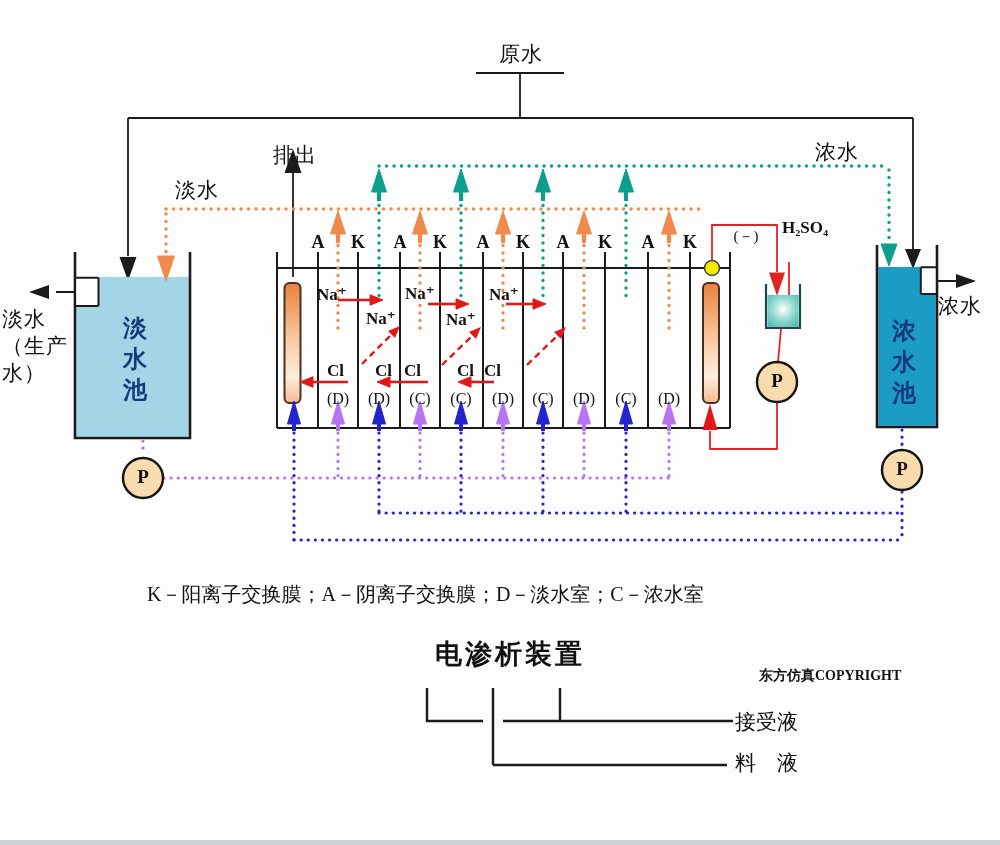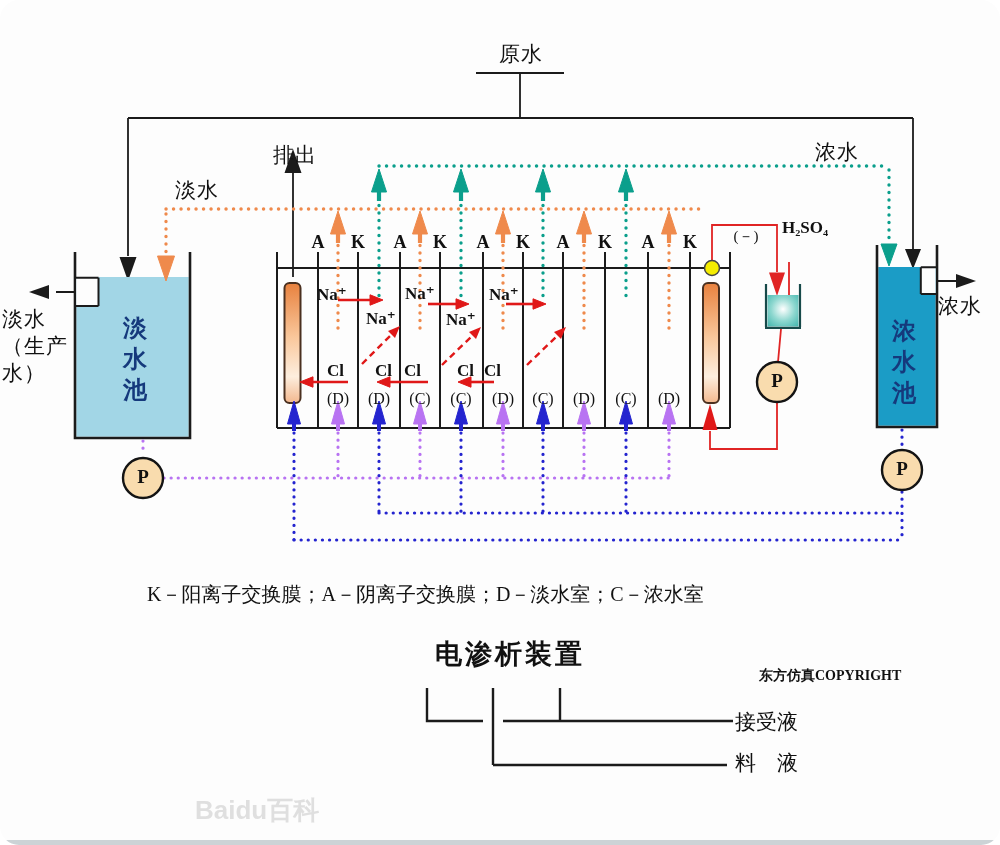--- a/index.html
+++ b/index.html
@@ -1,17 +1,17 @@
 <!DOCTYPE html>
 <html><head>
 <meta charset="utf-8">
 <style>
   html,body{margin:0;padding:0;background:#ffffff;}
   .page{position:relative;width:1000px;height:845px;background:#fdfdfd;overflow:hidden;
-        font-family:"Liberation Serif","DejaVu Serif",serif;color:#111;border-radius:19px;}
+        font-family:"Liberation Serif","DejaVu Serif",serif;color:#111;}
   svg.layer{position:absolute;left:0;top:0;}
   .t{position:absolute;white-space:nowrap;}
   .c{transform:translateX(-50%);text-align:center;}
   .cn{font-size:21px;letter-spacing:1px;}
   .mlab{width:30px;text-align:center;font-size:18px;font-weight:bold;}
   .clab{width:46px;text-align:center;font-size:16px;letter-spacing:0px;}
   .ion{font-size:17px;font-weight:600;}
   .plab{width:30px;text-align:center;font-size:19px;font-weight:bold;}
   .tankname{width:28px;font-size:24px;font-weight:bold;color:#15397c;
             line-height:31px;word-break:break-all;white-space:normal;text-align:left;}
@@ -254,16 +254,15 @@
   <span class="t plab" style="left:128px;top:466px;">P</span>
   <span class="t plab" style="left:762px;top:370px;">P</span>
   <span class="t plab" style="left:887px;top:458px;">P</span>
 
   <span class="t" style="left:147px;top:581px;font-size:20px;">K－阳离子交换膜；A－阴离子交换膜；D－淡水室；C－浓水室</span>
 
   <span class="t footer-title" style="left:395px;top:636px;">电渗析装置</span>
   <span class="t" style="left:759px;top:667px;font-size:14px;font-weight:bold;">东方仿真COPYRIGHT</span>
   <span class="t" style="left:735px;top:708px;font-size:21px;">接受液</span>
   <span class="t" style="left:735px;top:749px;font-size:21px;">料　液</span>
-  <span class="t" style="left:195px;top:793px;font-size:26px;font-weight:bold;color:#cccccc;opacity:0.6;font-family:'Liberation Sans','DejaVu Sans',sans-serif;">Baidu百科</span>
 
   <div class="bottom-strip"></div>
 </div>
 
 </body></html>

